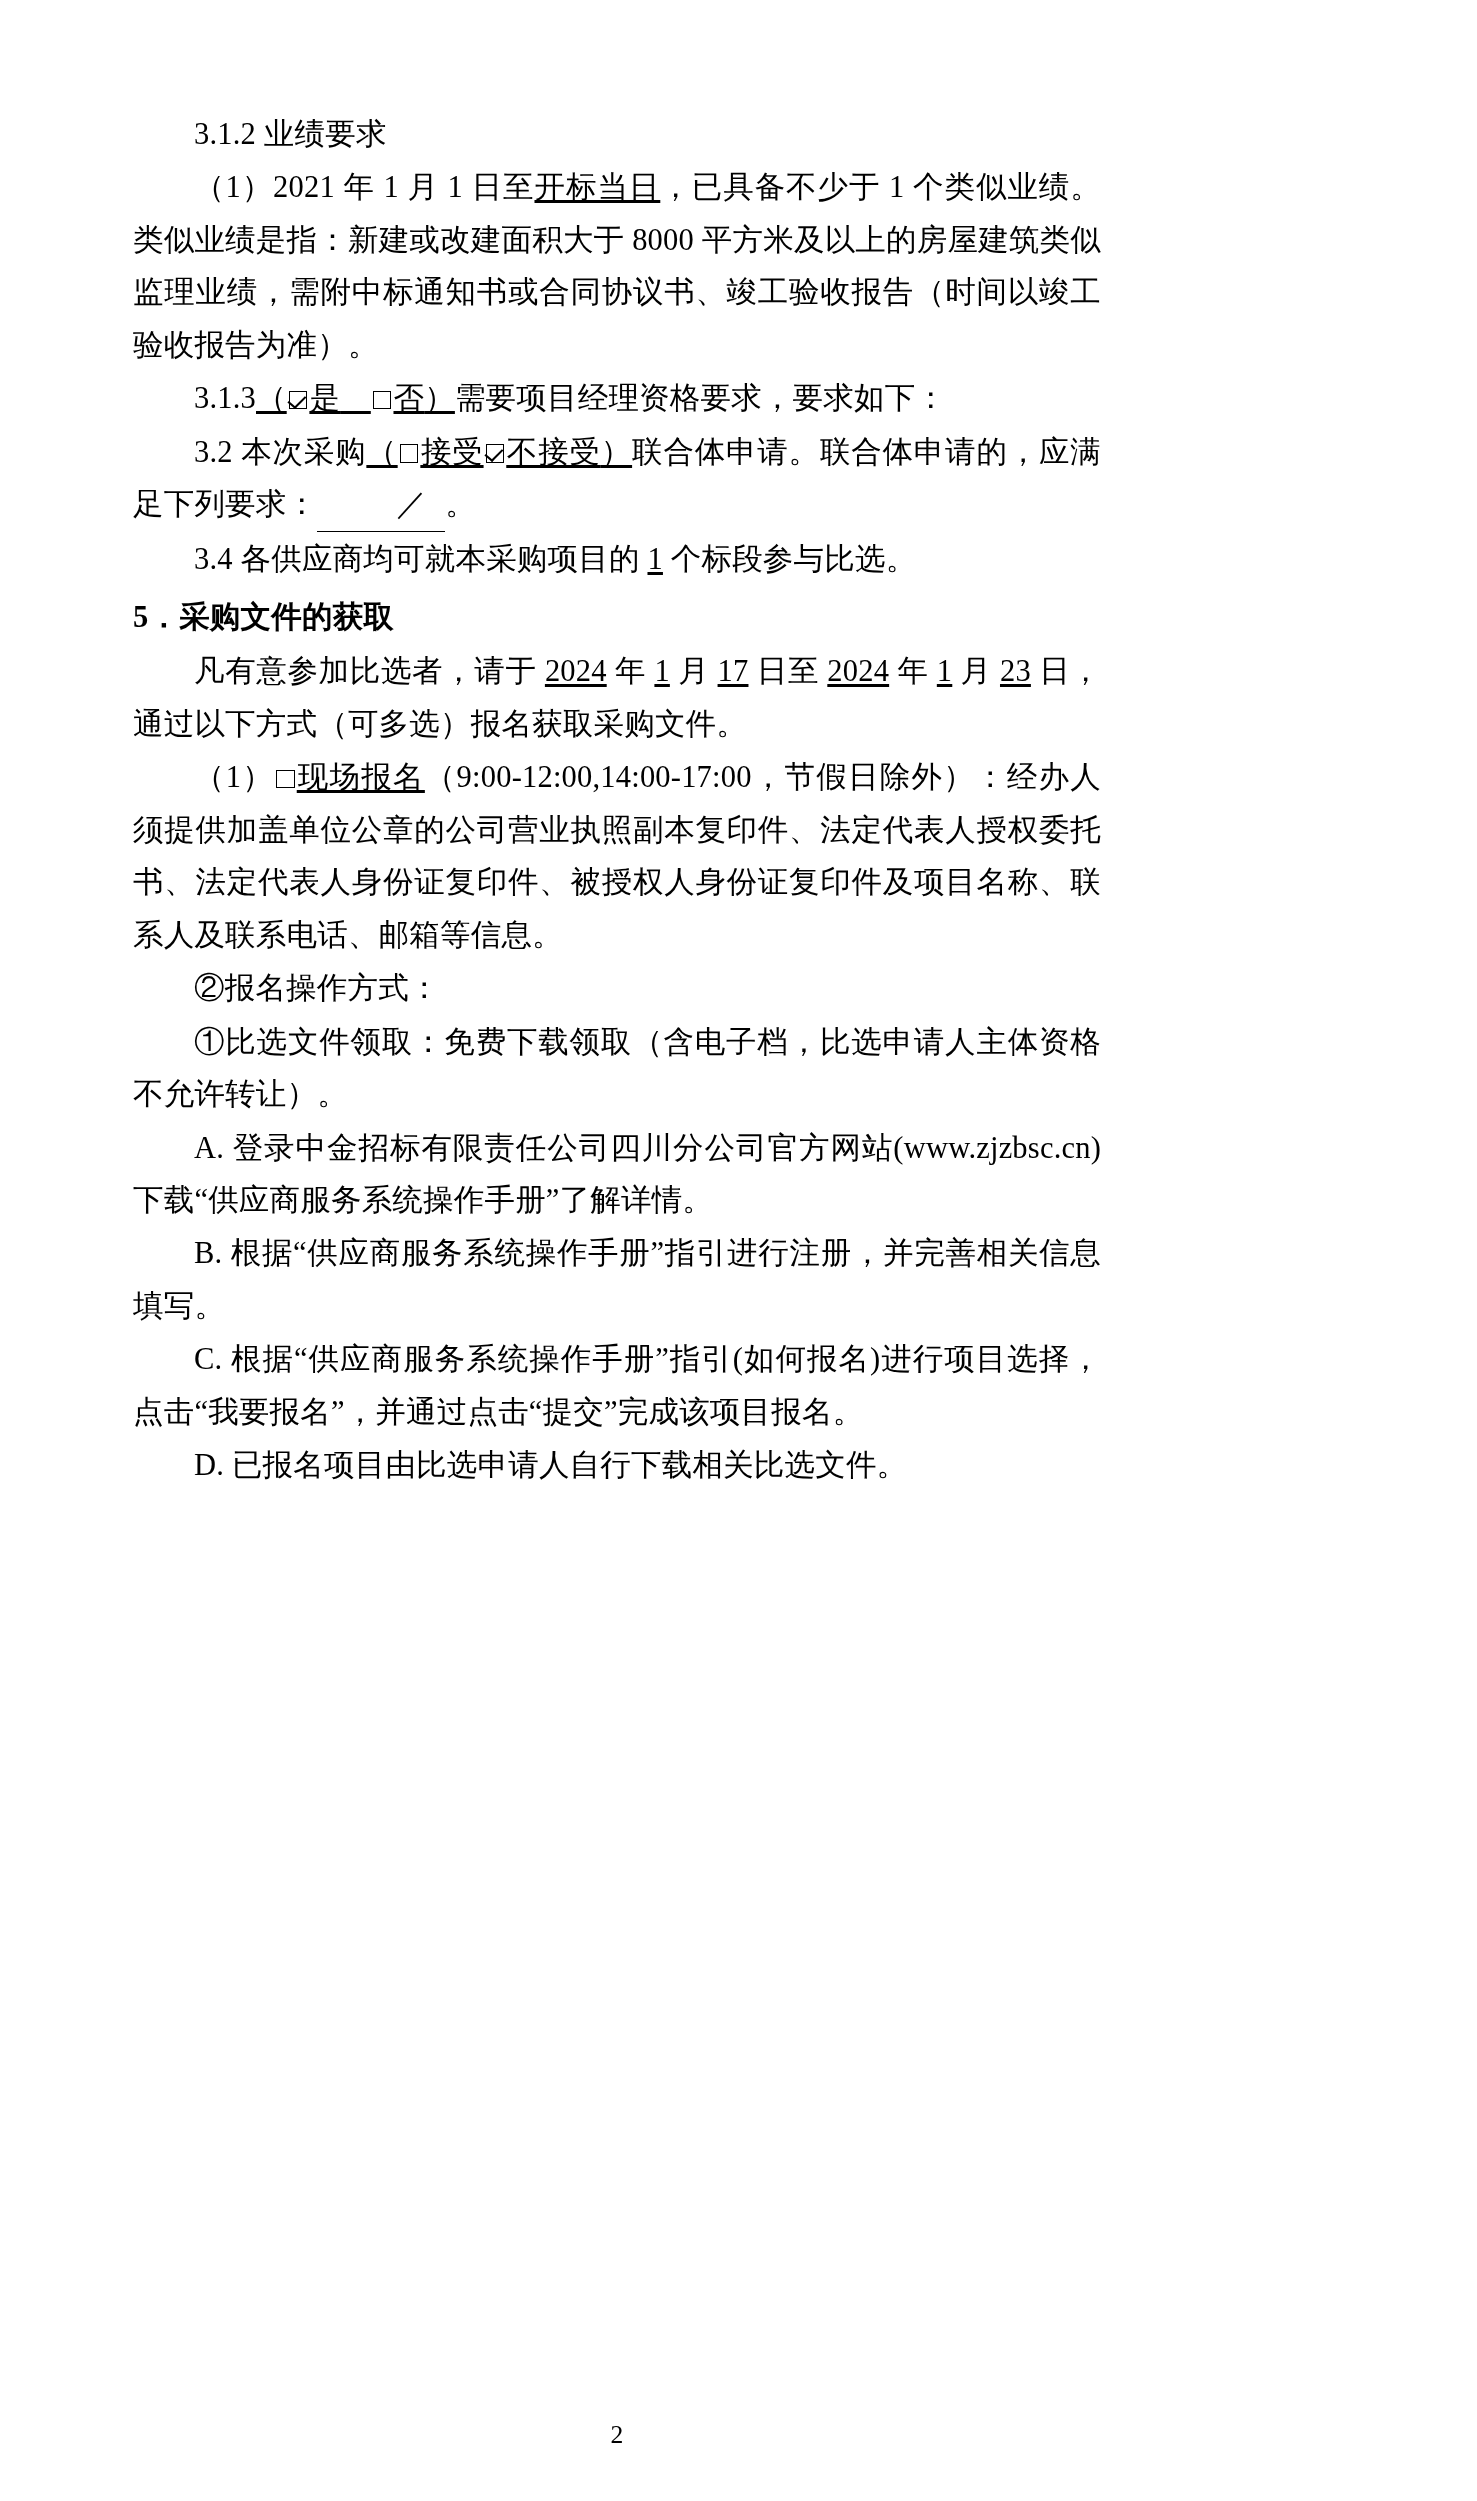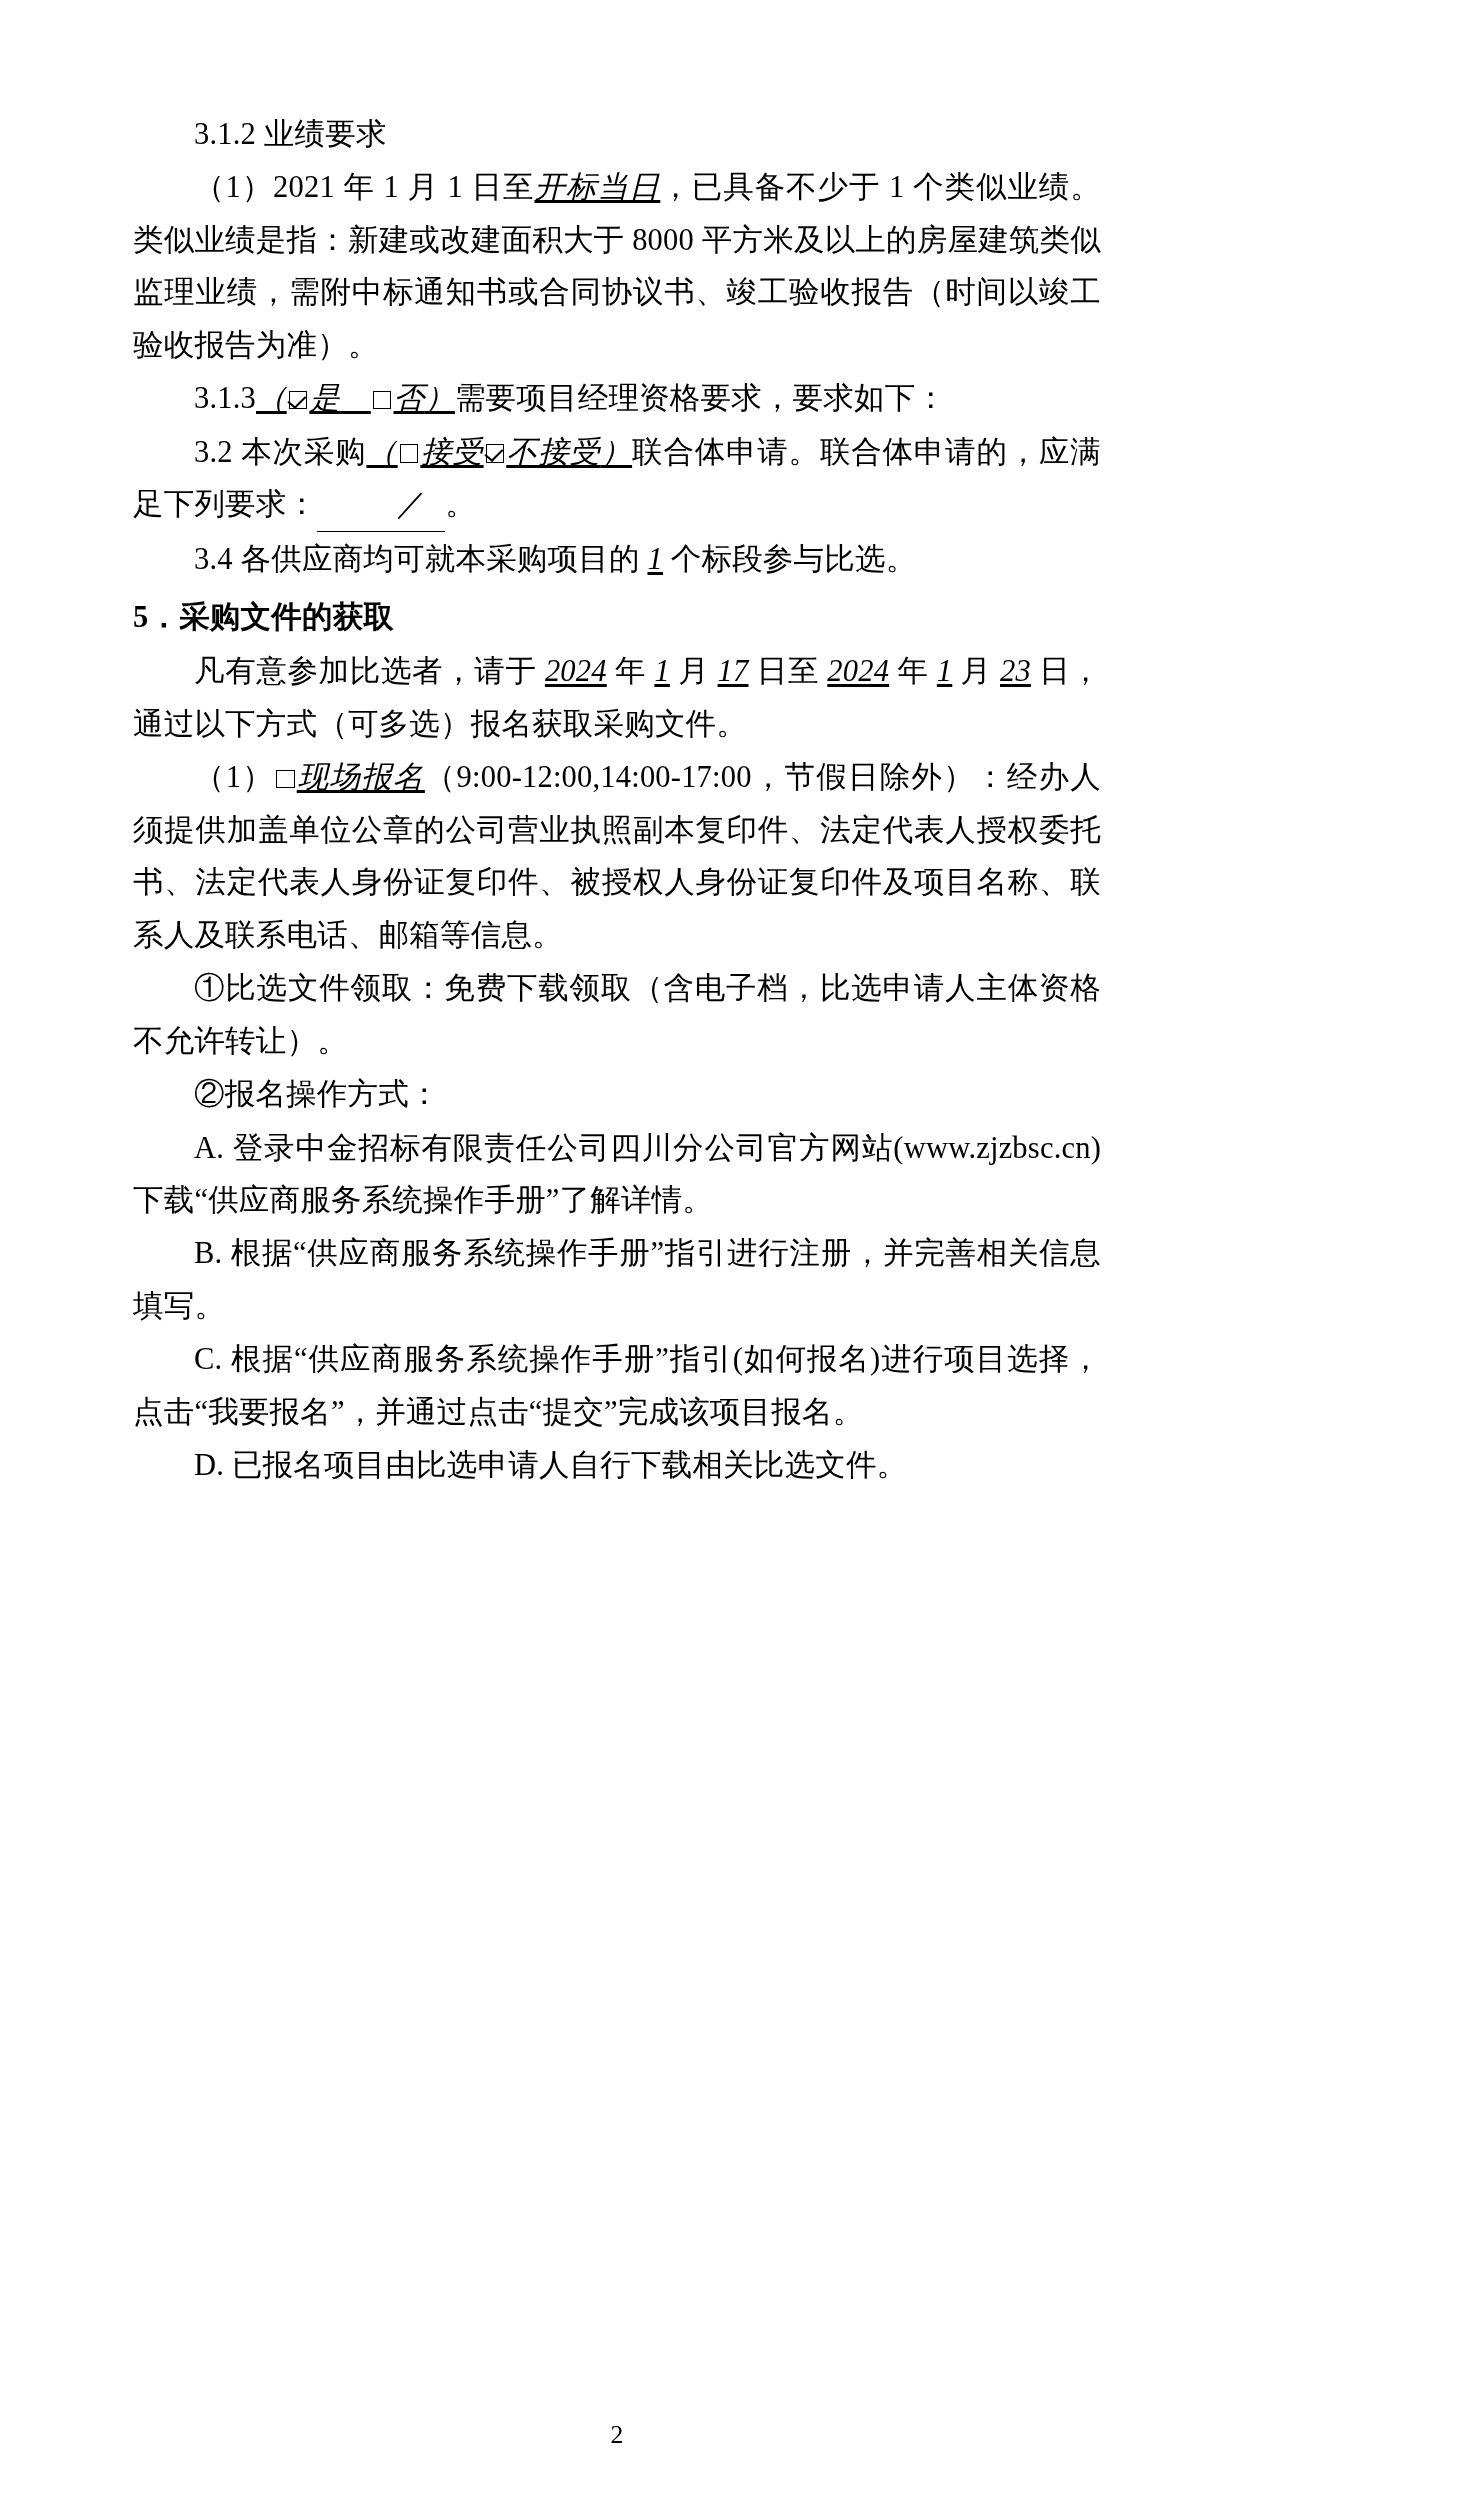--- a/index.html
+++ b/index.html
@@ -35,21 +35,20 @@
   }
   .p.heading {
     text-indent: 0;
     font-weight: bold;
     margin-top: 5.9px;
     margin-bottom: 2px;
   }
   .u {
     text-decoration: underline;
     text-underline-offset: 3px;
-    font-style: italic;
   }
   .box {
     display: inline-block;
     width: 18.7px;
     height: 18.7px;
     border: 1.6px solid #000;
     position: relative;
     vertical-align: -1px;
     margin: 0 2px;
     box-sizing: border-box;
@@ -112,23 +111,23 @@
 
     <p class="p">
       <span>凡有意参加比选者，请于 </span><span class="u">2024</span><span> 年 </span><span class="u">1</span><span> 月 </span><span class="u">17</span><span> 日至 </span><span class="u">2024</span><span> 年 </span><span class="u">1</span><span> 月 </span><span class="u">23</span><span> 日，通过以下方式（可多选）报名获取采购文件。</span>
     </p>
 
     <p class="p">
       <span>（1）</span><span class="box"></span><span class="u">现场报名</span><span>（9:00-12:00,14:00-17:00，节假日除外）：经办人须提供加盖单位公章的公司营业执照副本复印件、法定代表人授权委托书、法定代表人身份证复印件、被授权人身份证复印件及项目名称、联系人及联系电话、邮箱等信息。</span>
     </p>
 
 
+    <p class="p">②报名操作方式：</p>
+
     <p class="p">①比选文件领取：免费下载领取（含电子档，比选申请人主体资格不允许转让）。</p>
-
-    <p class="p">②报名操作方式：</p>
 
     <p class="p">A. 登录中金招标有限责任公司四川分公司官方网站(www.zjzbsc.cn)下载“供应商服务系统操作手册”了解详情。</p>
 
     <p class="p">B. 根据“供应商服务系统操作手册”指引进行注册，并完善相关信息填写。</p>
 
     <p class="p">C. 根据“供应商服务系统操作手册”指引(如何报名)进行项目选择，点击“我要报名”，并通过点击“提交”完成该项目报名。</p>
 
     <p class="p">D. 已报名项目由比选申请人自行下载相关比选文件。</p>
 
   </div>

